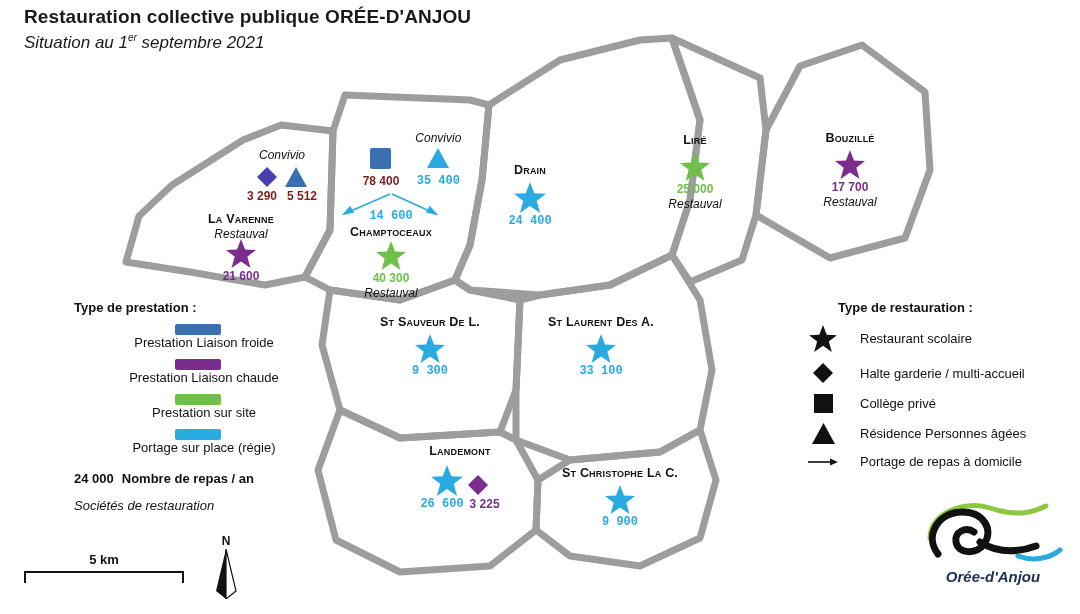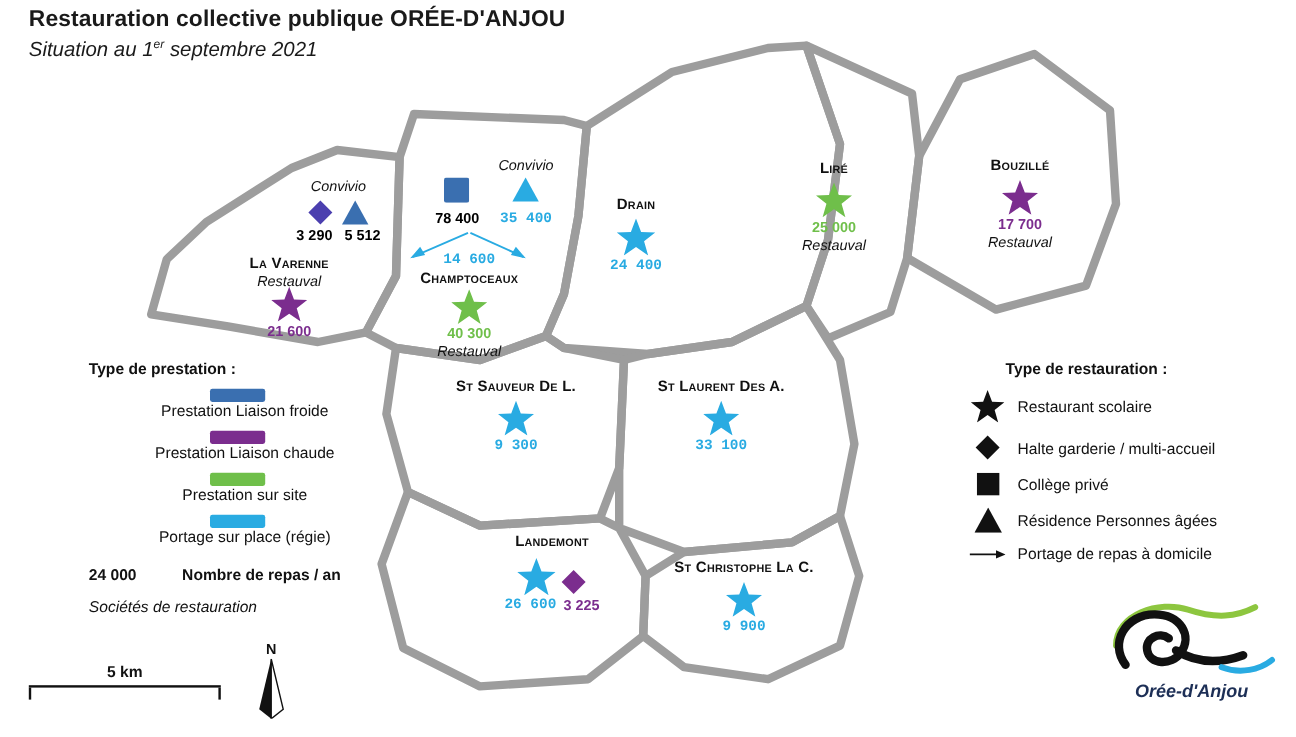--- a/index.html
+++ b/index.html
@@ -82,21 +82,21 @@
     justify-content: center;
     gap: 10px;
   }
 
   
   .sym { display: inline-block; line-height: 0; }
   svg.glyph { display: block; }
 
   
   .c-cyan { color: #29ABE2; font-family: Liberation Mono, monospace; }
-  .c-blue { color: #000000; }
+  .c-blue { color: #7f1d1d; }
   .c-green { color: #6FBF4A; }
   .c-purple { color: #7B2D8E; }
 
   
   .legend-title {
     font-size: 13px;
     font-weight: bold;
     color: #111;
   }
   #legend-left {
@@ -130,21 +130,20 @@
   #legend-left .nbval {
     font-size: 13px;
     font-weight: bold;
     color: #111;
     margin-right: 8px;
   }
   #legend-left .nblabel {
     font-size: 13px;
     font-weight: bold;
     color: #111;
-    margin-left: 30px;
   }
   #legend-left .societes {
     margin-top: 12px;
     font-size: 13px;
     font-style: italic;
     color: #111;
   }
 
   #legend-right {
     position: absolute;
@@ -162,20 +161,21 @@
     width: 34px;
     display: flex;
     justify-content: center;
     align-items: center;
     flex: none;
     margin-right: 8px;
   }
   #legend-right .rlabel {
     font-size: 13px;
     color: #111;
+    margin-left: 12px;
   }
 
   
   #scalebar {
     position: absolute;
     left: 24px;
     top: 552px;
     width: 160px;
   }
   #scalebar .slabel {

